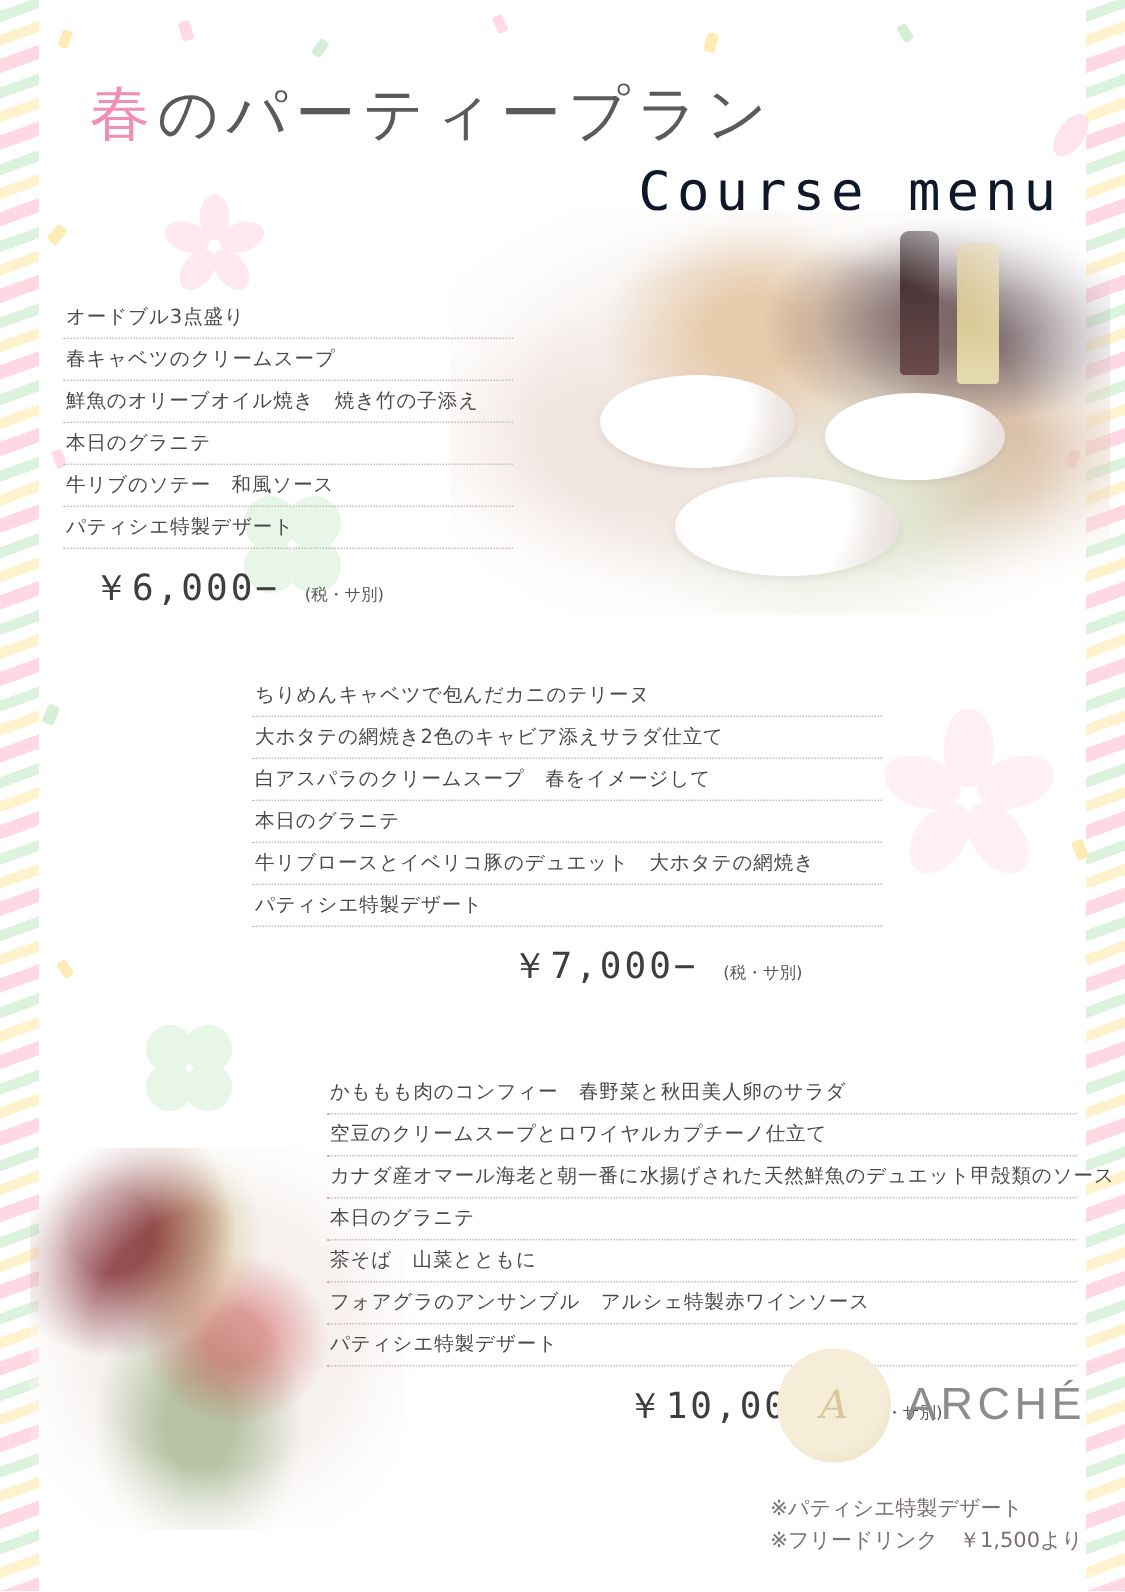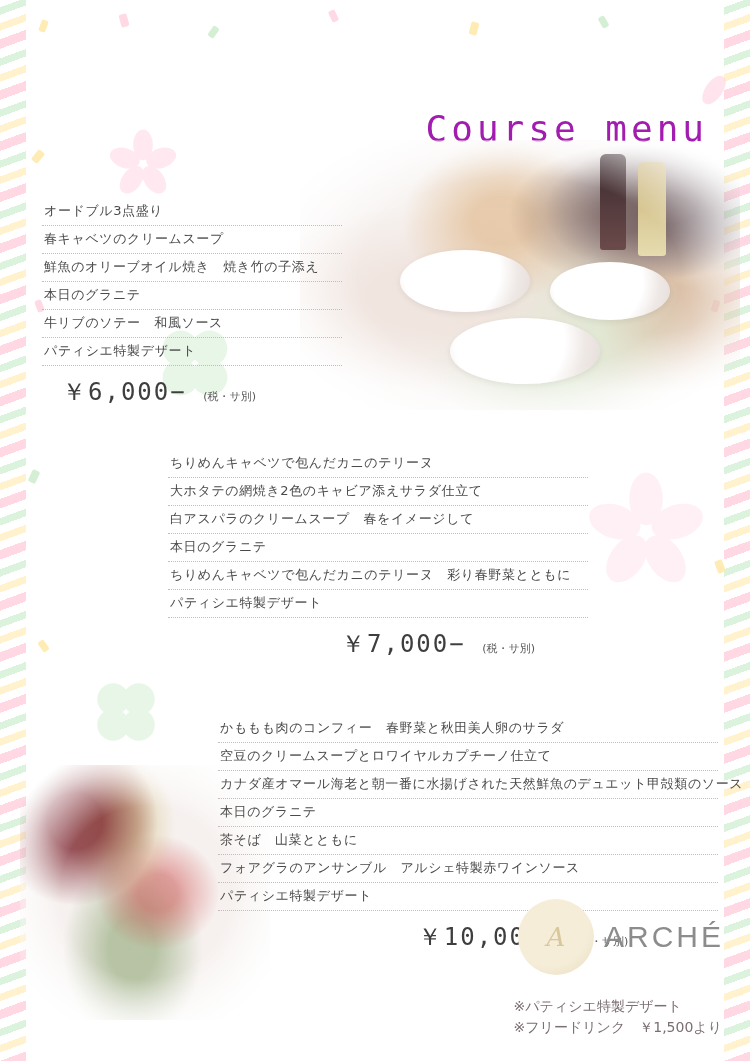--- a/index.html
+++ b/index.html
@@ -61,21 +61,21 @@
     color: #5a5a5a;
     font-family: "DejaVu Sans", sans-serif;
     white-space: nowrap;
   }
   .title-main .accent { color: #f08fb4; }
   .title-sub {
     position: absolute;
     right: 42px; top: 108px;
     font-size: 36px;
     letter-spacing: 4px;
-    color: #a21caf;
+    color: #0f172a;
     font-family: "DejaVu Sans Mono", monospace;
     white-space: nowrap;
   }
 
   
   .photo {
     position: absolute;
     overflow: hidden;
   }
   .photo-main {
@@ -234,20 +234,23 @@
   </svg>
   <svg class="clover" style="left:86px;top:672px;width:80px;height:80px" viewBox="0 0 100 100">
     <g fill="#cdeccd">
         <circle cx="34" cy="34" r="20"></circle>
         <circle cx="66" cy="34" r="20"></circle>
         <circle cx="34" cy="66" r="20"></circle>
         <circle cx="66" cy="66" r="20"></circle>
       </g>
   </svg>
 
+  <div class="title-main">
+    <span class="accent">春</span><span>のパーティープラン</span>
+  </div>
   <div class="title-sub">Course menu</div>
 
   <div class="photo photo-main">
     <div class="bottle" style="left:300px;top:14px;width:26px;height:96px;background:linear-gradient(180deg,#3a2a2e,#6b4a4a)"></div>
     <div class="bottle" style="left:338px;top:22px;width:28px;height:94px;background:linear-gradient(180deg,#c9b277,#e6dcb0)"></div>
     <div class="plate" style="left:100px;top:110px;width:130px;height:62px"></div>
     <div class="plate" style="left:250px;top:122px;width:120px;height:58px"></div>
     <div class="plate" style="left:150px;top:178px;width:150px;height:66px"></div>
   </div>
 
@@ -264,21 +267,21 @@
       <span>￥6,000−</span>
       <span class="price-note">(税・サ別)</span>
     </div>
   </div>
 
   <div class="course" id="course-b">
     <div class="course-item">ちりめんキャベツで包んだカニのテリーヌ</div>
     <div class="course-item">大ホタテの網焼き2色のキャビア添えサラダ仕立て</div>
     <div class="course-item">白アスパラのクリームスープ　春をイメージして</div>
     <div class="course-item">本日のグラニテ</div>
-    <div class="course-item">ちりめんキャベツで包んだカニのテリーヌ　彩り春野菜とともに</div>
+    <div class="course-item">牛リブロースとイベリコ豚のデュエット　大ホタテの網焼き</div>
     <div class="course-item">パティシエ特製デザート</div>
     <div class="price-row">
       <span>￥7,000−</span>
       <span class="price-note">(税・サ別)</span>
     </div>
   </div>
 
   <div class="course" id="course-c">
     <div class="course-item">かももも肉のコンフィー　春野菜と秋田美人卵のサラダ</div>
     <div class="course-item">空豆のクリームスープとロワイヤルカプチーノ仕立て</div>

